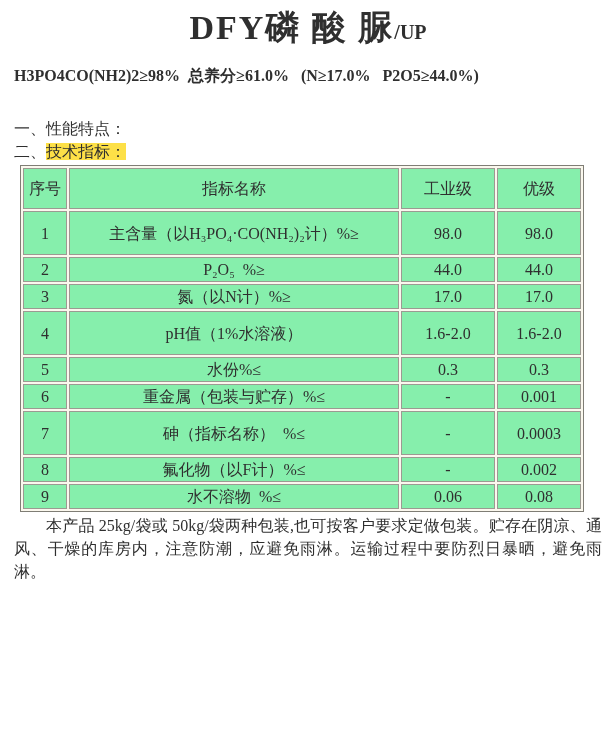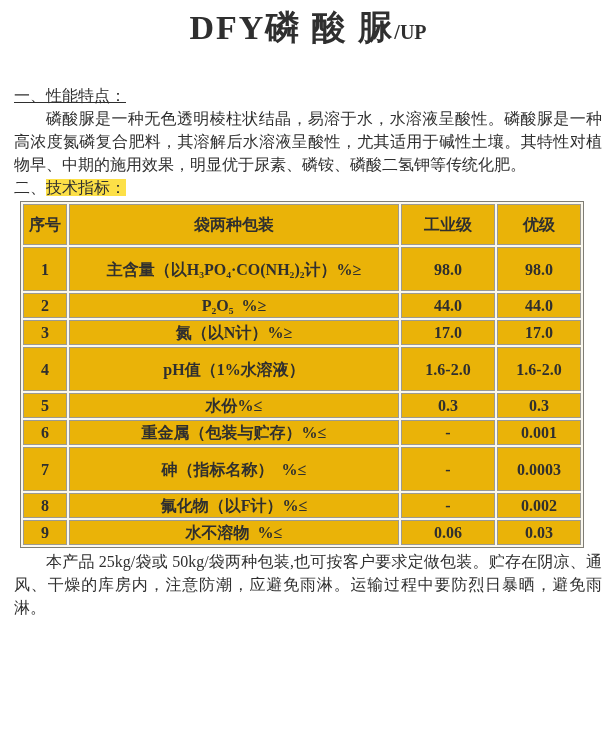--- a/index.html
+++ b/index.html
@@ -43,21 +43,20 @@
     white-space: pre-wrap;
     line-height: 23px;
   }
   
   .sec-heading {
     margin: 0;
     line-height: 23px;
   }
   .sec-heading.first {
     margin-top: 30px;
-    text-decoration: underline;
   }
   .sec-heading .hl {
     background: #fde047;
   }
   .para {
     margin: 0;
     text-indent: 2em;
     text-align: justify;
     line-height: 23px;
     white-space: pre-wrap;
@@ -69,24 +68,24 @@
     margin: 2px 0 2px 6px;
     border-collapse: separate;
     border-spacing: 2px;
     background: #fbf8ee;
     border: 1px solid #7f7d75;
   }
   table.spec th,
   table.spec td {
     box-sizing: border-box;
     border: 1px solid #9c9a92;
-    background: #eab308;
+    background: #86efac;
     text-align: center;
     vertical-align: middle;
-    font-weight: bold;
+    font-weight: normal;
     font-size: 16px;
     padding: 0 2px;
     overflow: hidden;
     white-space: pre-wrap;
   }
   table.spec thead th { height: 41px; }
   table.spec tbody td { height: 20px; }
   table.spec tbody tr:nth-child(1) td,
   table.spec tbody tr:nth-child(4) td,
   table.spec tbody tr:nth-child(7) td { height: 44px; }
@@ -95,37 +94,37 @@
   col.c-ind  { width: 94px; }
   col.c-pre  { width: 84px; }
 </style>
 </head>
 <body>
 
 <div class="page">
 
   <h1 class="doc-title"><span>DFY磷 酸 脲</span><span class="suffix">/UP</span></h1>
 
+  <p class="formula">H3PO4CO(NH2)2≥98%  总养分≥61.0%   (N≥17.0%   P2O5≥44.0%)</p>
 
   <p class="sec-heading first">一、性能特点：</p>
-  <p class="para">磷酸脲是一种无色透明棱柱状结晶，易溶于水，水溶液呈酸性。磷酸脲是一种高浓度氮磷复合肥料，其溶解后水溶液呈酸性，尤其适用于碱性土壤。其特性对植物早、中期的施用效果，明显优于尿素、磷铵、磷酸二氢钾等传统化肥。</p>
 
   <p class="sec-heading"><span>二、</span><span class="hl">技术指标：</span></p>
 
   <table class="spec">
     <colgroup>
       <col class="c-no">
       <col class="c-name">
       <col class="c-ind">
       <col class="c-pre">
     </colgroup>
     <thead>
       <tr>
           <th>序号</th>
-          <th>袋两种包装</th>
+          <th>指标名称</th>
           <th>工业级</th>
           <th>优级</th>
         </tr>
     </thead>
     <tbody>
         <tr>
           <td>1</td>
           <td>主含量（以H₃PO₄·CO(NH₂)₂计）%≥</td>
           <td>98.0</td>
           <td>98.0</td>
@@ -169,21 +168,21 @@
         <tr>
           <td>8</td>
           <td>氟化物（以F计）%≤</td>
           <td>-</td>
           <td>0.002</td>
         </tr>
         <tr>
           <td>9</td>
           <td>水不溶物  %≤</td>
           <td>0.06</td>
-          <td>0.03</td>
+          <td>0.08</td>
         </tr>
       </tbody>
   </table>
 
 
   <p class="para">本产品 25kg/袋或 50kg/袋两种包装,也可按客户要求定做包装。贮存在阴凉、通风、干燥的库房内，注意防潮，应避免雨淋。运输过程中要防烈日暴晒，避免雨淋。</p>
 
 </div>
 
 </body></html>

